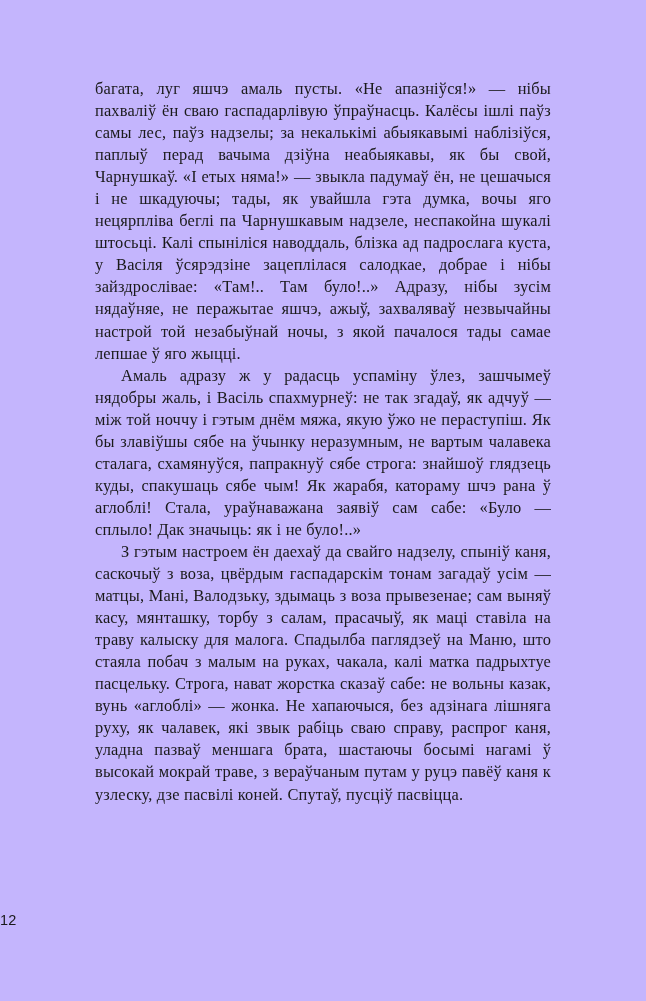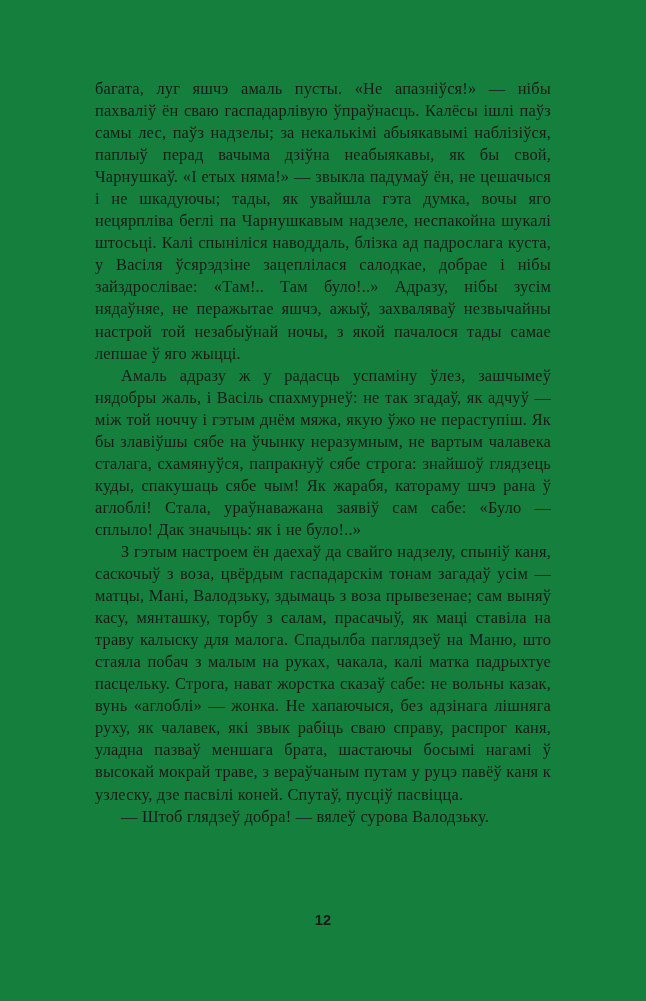--- a/index.html
+++ b/index.html
@@ -9,21 +9,21 @@
     background: #ffffff;
   }
   body {
     font-family: "Liberation Serif", "DejaVu Serif", serif;
     color: #1a1a1a;
   }
   .page {
     position: relative;
     width: 646px;
     height: 1001px;
-    background: #15803d;
+    background: #c4b5fd;
     overflow: hidden;
     box-sizing: border-box;
   }
   .text-column {
     position: absolute;
     left: 95px;
     top: 78px;
     width: 456px;
   }
   p.para {
@@ -42,35 +42,33 @@
     text-indent: 0;
   }
   p.para.dialogue {
     text-indent: 26px;
   }
   .page-number {
     position: absolute;
     left: 0;
     right: 0;
     top: 912px;
-    text-align: center;
     font-family: "Liberation Sans", "DejaVu Sans", sans-serif;
-    font-weight: bold;
+    font-weight: normal;
     font-size: 14.5px;
     color: #1a1a1a;
     letter-spacing: 0.02em;
   }
 </style>
 </head>
 <body>
 
 <div class="page">
 
   <div class="text-column">
     <p class="para no-indent">багата, луг яшчэ амаль пусты. «Не апазніўся!» — нібы пахваліў ён сваю гаспадарлівую ўпраўнасць. Калёсы ішлі паўз самы лес, паўз надзелы; за некалькімі абыякавымі наблізіўся, паплыў перад вачыма дзіўна неабыякавы, як бы свой, Чарнушкаў. «І етых няма!» — звыкла падумаў ён, не цешачыся і не шкадуючы; тады, як увайшла гэта думка, вочы яго нецярпліва беглі па Чарнушкавым надзеле, неспакойна шукалі штосьці. Калі спыніліся наводдаль, блізка ад падрослага куста, у Васіля ўсярэдзіне зацеплілася салодкае, добрае і нібы зайздрослівае: «Там!.. Там було!..» Адразу, нібы зусім нядаўняе, не перажытае яшчэ, ажыў, захваляваў незвычайны настрой той незабыўнай ночы, з якой пачалося тады самае лепшае ў яго жыцці.</p>
     <p class="para">Амаль адразу ж у радасць успаміну ўлез, зашчымеў нядобры жаль, і Васіль спахмурнеў: не так згадаў, як адчуў — між той ноччу і гэтым днём мяжа, якую ўжо не пераступіш. Як бы злавіўшы сябе на ўчынку неразумным, не вартым чалавека сталага, схамянуўся, папракнуў сябе строга: знайшоў глядзець куды, спакушаць сябе чым! Як жарабя, катораму шчэ рана ў аглоблі! Стала, ураўнаважана заявіў сам сабе: «Було — сплыло! Дак значыць: як і не було!..»</p>
     <p class="para">З гэтым настроем ён даехаў да свайго надзелу, спыніў каня, саскочыў з воза, цвёрдым гаспадарскім тонам загадаў усім — матцы, Мані, Валодзьку, здымаць з воза прывезенае; сам выняў касу, мянташку, торбу з салам, прасачыў, як маці ставіла на траву калыску для малога. Спадылба паглядзеў на Маню, што стаяла побач з малым на руках, чакала, калі матка падрыхтуе пасцельку. Строга, нават жорстка сказаў сабе: не вольны казак, вунь «аглоблі» — жонка. Не хапаючыся, без адзінага лішняга руху, як чалавек, які звык рабіць сваю справу, распрог каня, уладна пазваў меншага брата, шастаючы босымі нагамі ў высокай мокрай траве, з вераўчаным путам у руцэ павёў каня к узлеску, дзе пасвілі коней. Спутаў, пусціў пасвіцца.</p>
-    <p class="para dialogue">— Штоб глядзеў добра! — вялеў сурова Валодзьку.</p>
   </div>
 
   <div class="page-number">12</div>
 
 </div>
 
 </body></html>

